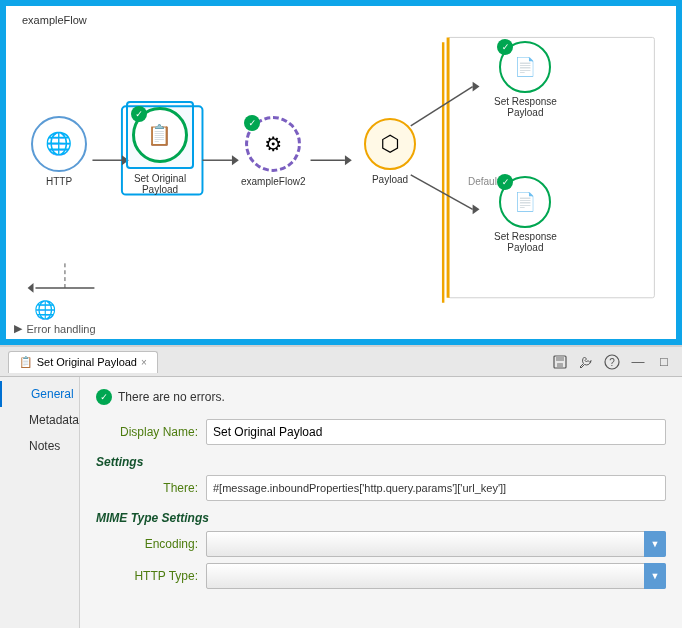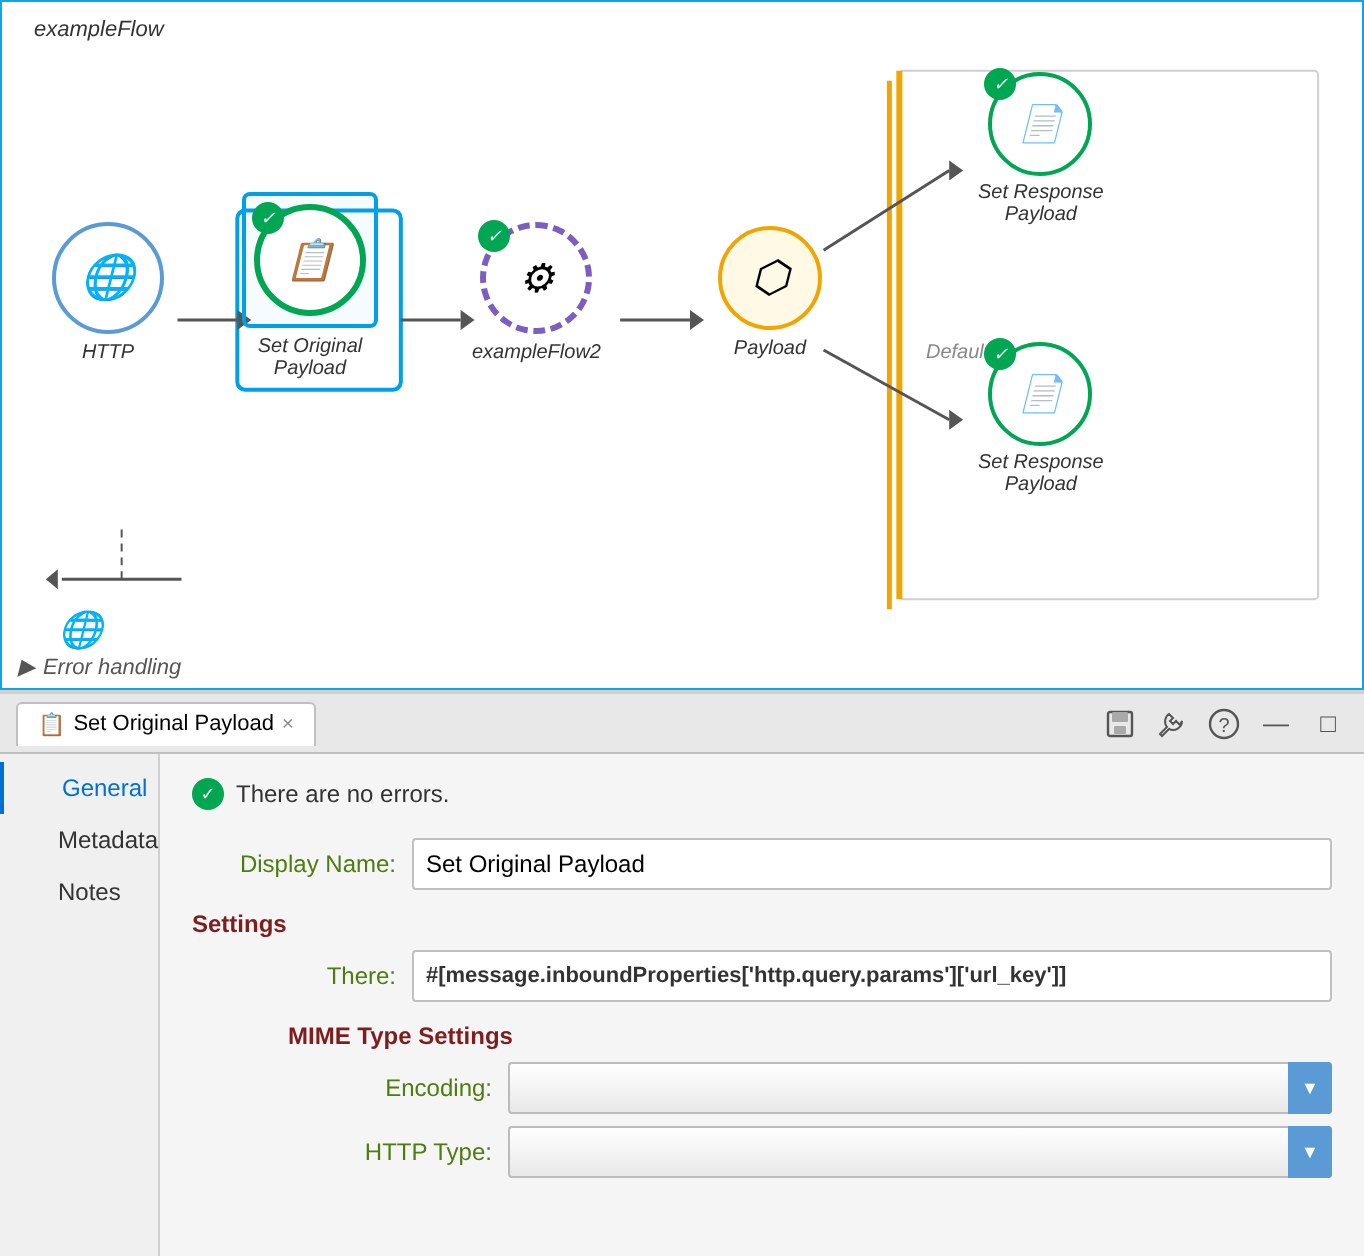--- a/index.html
+++ b/index.html
@@ -3,24 +3,23 @@
   <meta charset="utf-8">
   <style>
     * { box-sizing: border-box; margin: 0; padding: 0; }
     body { font-family: -apple-system, BlinkMacSystemFont, 'Segoe UI', Arial, sans-serif; font-size: 12px; background: #f0f0f0; width: 682px; height: 628px; overflow: hidden; }
 
     
     .canvas-area {
       width: 682px;
       height: 345px;
       background: #fff;
-      border: 1px solid #0ea5e9;
+      border: 6px solid #0ea5e9;
       position: relative;
       overflow: hidden;
-      font-style: italic;
     }
 
     .canvas-title {
       font-size: 11px;
       color: #333;
       padding: 4px 8px;
       position: absolute;
       top: 4px;
       left: 8px;
     }
@@ -203,39 +202,38 @@
       border: 1px solid #c0c0c0;
       border-radius: 2px;
       padding: 2px 6px;
       font-size: 12px;
       background: #fff;
     }
 
     .section-header {
       font-size: 12px;
       font-weight: 600;
-      color: #7f1d1d;
+      color: #14532d;
       margin: 10px 0 6px 0;
+      font-style: italic;
     }
 
     .value-input {
       flex: 1;
       height: 26px;
       border: 1px solid #c0c0c0;
       border-radius: 2px;
       padding: 2px 6px;
       font-size: 11px;
       background: #fff;
       color: #333;
-      font-weight: bold;
     }
 
     .mime-section {
       margin-top: 6px;
-      margin-left: 48px;
     }
 
     .dropdown-row {
       display: flex;
       align-items: center;
       margin-bottom: 6px;
     }
 
     .dropdown-wrapper {
       flex: 1;

